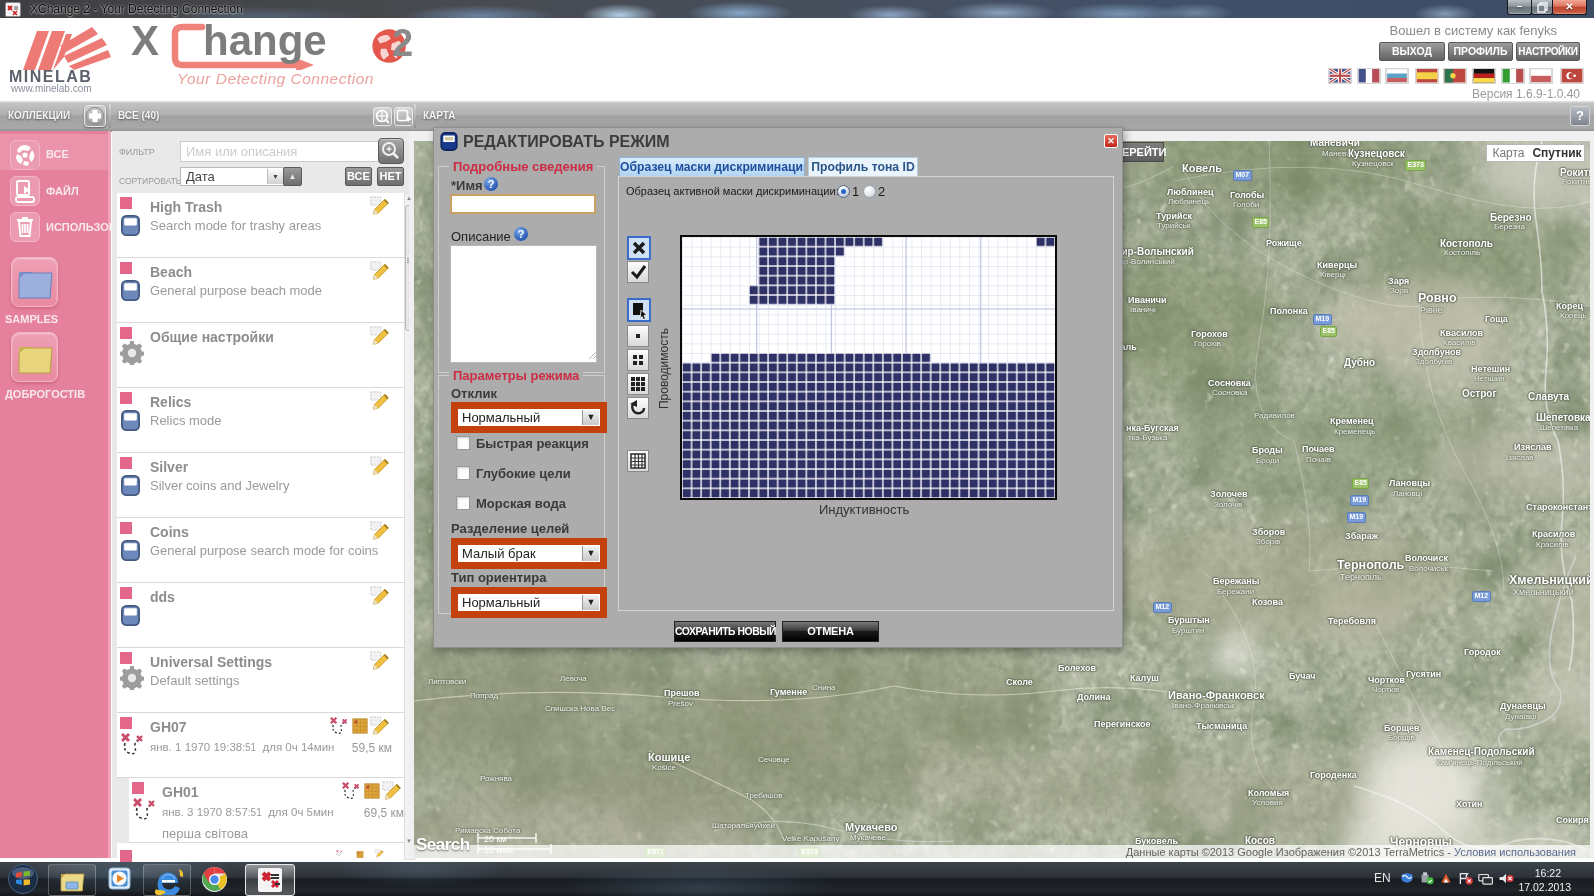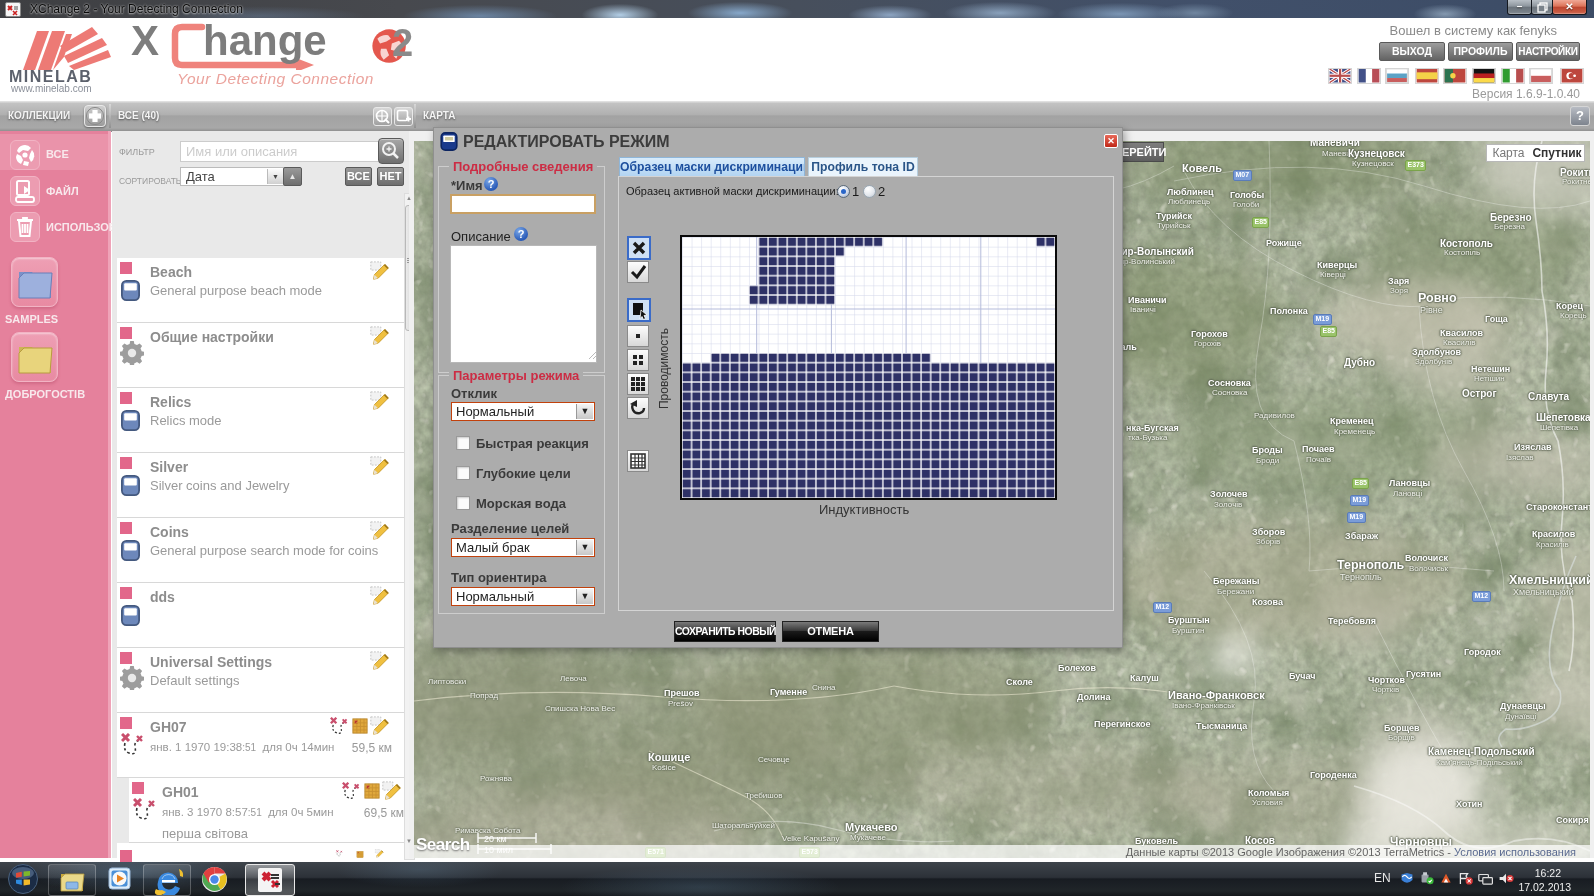--- a/index.html
+++ b/index.html
@@ -49,21 +49,21 @@
 .badge-g{position:absolute;background:#9ac36a;border:1px solid #7aa34a;color:#fff;font-size:7px;font-weight:bold;border-radius:2px;padding:0 1.5px;line-height:8.5px;}
 .badge-b{position:absolute;background:#7a9cd8;border:1px solid #5a7cb8;color:#fff;font-size:7px;font-weight:bold;border-radius:2px;padding:0 1.5px;line-height:8.5px;}
 
 #dialog{left:433px;top:127px;width:688px;height:519px;background:#acacac;border:1px solid #8f8f8f;box-shadow:2px 3px 8px rgba(0,0,0,.35);}
 .fieldset{border:1px solid #cdcdcd;position:absolute;}
 .leg{position:absolute;font-size:13px;font-weight:bold;color:#cc2c44;background:#acacac;padding:0 4px;}
 .dlbl{position:absolute;font-size:13px;font-weight:bold;color:#3a3a3a;}
 .qmark{position:absolute;width:14px;height:14px;border-radius:50%;background:radial-gradient(circle at 5px 4px,#7aa8e8,#2a5bb8 70%);color:#fff;font-size:11px;font-weight:bold;text-align:center;line-height:14px;}
 .toolbtn{position:absolute;left:193px;width:20px;height:20px;background:linear-gradient(#fdfdfd,#d8d8d8);border:1px solid #8a8a8a;}
 .toolbtn.active{border:2px solid #3a6bc8;background:#cfe0f4;}
-.combo{position:absolute;height:17px;background:#fff;border:1px solid #c2410c;font-size:13px;color:#222;line-height:17px;padding-left:4px;}
+.combo{position:absolute;height:17px;background:#fff;border:7px solid #c2410c;font-size:13px;color:#222;line-height:17px;padding-left:4px;}
 .combobtn{position:absolute;right:1px;top:1px;width:16px;height:15px;background:linear-gradient(#f4f4f4,#c8c8c8);border-left:1px solid #999;text-align:center;line-height:14px;font-size:9px;color:#222;}
 .chk{position:absolute;width:12px;height:12px;background:#fcfcfc;border:1px solid #9a9a9a;box-shadow:inset 1px 1px 2px rgba(0,0,0,.2);}
 .dbtn{position:absolute;height:19px;white-space:nowrap;letter-spacing:-0.2px;background:linear-gradient(#7a7a7a 0%,#3a3a3a 45%,#1a1a1a 50%,#000 100%);border:1px solid #222;color:#fff;font-size:11px;font-weight:bold;text-align:center;line-height:19px;}
 
 #taskbar{left:0;top:862px;width:1594px;height:34px;background:
  radial-gradient(ellipse 150px 30px at 130px 10px, rgba(120,170,210,.25), rgba(120,170,210,0) 70%),
  radial-gradient(ellipse 200px 30px at 700px 25px, rgba(130,180,220,.18), rgba(130,180,220,0) 70%),
  radial-gradient(ellipse 120px 25px at 420px 8px, rgba(140,190,230,.15), rgba(140,190,230,0) 70%),
  linear-gradient(#3e444b 0%,#2c3138 45%,#181c22 50%,#202529 85%,#15181c 100%);}
 .tkframe{position:absolute;top:2px;width:46px;height:30px;border:1px solid rgba(255,255,255,.25);border-radius:3px;background:linear-gradient(rgba(255,255,255,.12),rgba(255,255,255,.03) 50%,rgba(0,0,0,.1));}
@@ -267,20 +267,31 @@
         <circle cx="10" cy="10" r="6" fill="none" stroke="#f2f2f2" stroke-width="2"></circle>
         <path d="M10,7.5 v5 M7.5,10 h5" stroke="#f2f2f2" stroke-width="1.3"></path>
         <path d="M14.5,14.5 L19,19" stroke="#f2f2f2" stroke-width="2.5"></path>
       </svg></div>
  <div class="abs" style="left:7px;top:45px;font-size:8.5px;color:#9a9a9a;">СОРТИРОВАТЬ</div>
  <div class="abs" style="left:68px;top:36px;width:98px;height:17px;background:#fff;border:1px solid #bbb;font-size:13px;color:#444;line-height:17px;padding-left:5px;">Дата<div style="position:absolute;right:1px;top:1px;width:15px;height:15px;background:linear-gradient(#fcfcfc,#d0d0d0);border-left:1px solid #bbb;font-size:7px;color:#444;text-align:center;line-height:15px;">▼</div></div>
  <div class="abs" style="left:171px;top:36px;width:17px;height:17px;background:linear-gradient(#9a9a9a,#6e6e6e);border:1px solid #5a5a5a;border-radius:2px;font-size:8px;color:#e8e8e8;text-align:center;line-height:17px;">▲</div>
  <div class="abs btn-dark" style="left:233px;top:36px;width:25px;height:17px;line-height:17px;">ВСЕ</div>
  <div class="abs btn-dark" style="left:265px;top:36px;width:25px;height:17px;line-height:17px;">НЕТ</div>
 
+ <div class="abs card" style="top:62px;">
+  <div class="cardsq"></div>
+      <div class="cardtitle">High Trash</div>
+      <div class="carddesc">Search mode for trashy areas</div>
+  <svg class="abs" style="left:4px;top:22px;" width="19" height="21">
+        <use href="#modeico"></use>
+      </svg>
+  <svg class="abs" style="left:252px;top:3px;" width="20" height="20">
+        <use href="#pencilico"></use>
+      </svg>
+ </div>
  <div class="abs card" style="top:127px;">
   <div class="cardsq"></div>
       <div class="cardtitle">Beach</div>
       <div class="carddesc">General purpose beach mode</div>
   <svg class="abs" style="left:4px;top:22px;" width="19" height="21">
         <use href="#modeico"></use>
       </svg>
   <svg class="abs" style="left:252px;top:3px;" width="20" height="20">
         <use href="#pencilico"></use>
       </svg>

